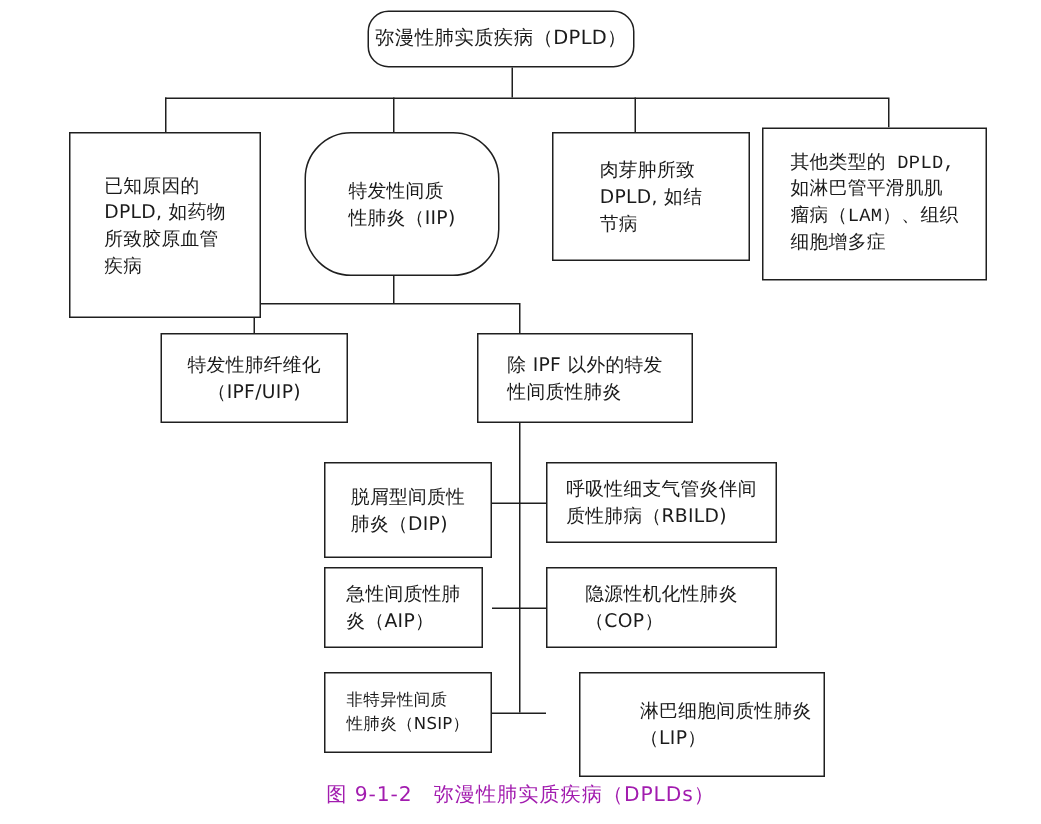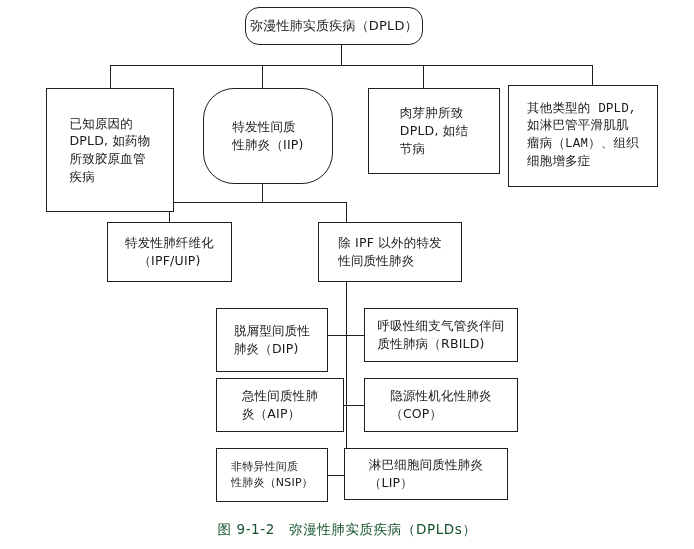--- a/index.html
+++ b/index.html
@@ -49,37 +49,37 @@
     z-index: 1;
   }
 
   .caption {
     position: absolute;
     left: 0;
     width: 694px;
     text-align: center;
     font-size: 13.5px;
     letter-spacing: 0.6px;
-    color: #14532d;
+    color: #a21caf;
   }
 
   
   #n-root  { left: 245px; top: 7px;   width: 178px; height: 38px; font-size: 13px; border-radius: 14px; }
   #n-known { left: 46px;  top: 88px;  width: 128px; height: 124px; font-size: 12.5px; padding: 0 9px; }
   #n-iip   { left: 203px; top: 88px;  width: 130px; height: 96px; font-size: 12.5px; padding: 12px 8px; border-radius: 31px; }
   #n-gran  { left: 368px; top: 88px;  width: 132px; height: 86px; font-size: 12.5px; padding: 0 9px; }
   #n-other { left: 508px; top: 85px;  width: 150px; height: 102px; font-size: 12.5px; padding: 0 9px; font-family: Liberation Mono, monospace; }
   #n-ipf   { left: 107px; top: 222px; width: 125px; height: 60px; font-size: 12.5px; }
   #n-nonipf{ left: 274px; top: 222px; width: 144px; height: 60px; font-size: 12.5px; padding: 0 10px; margin-left: 44px; }
   #n-dip   { left: 216px; top: 308px; width: 112px; height: 64px; font-size: 12.5px; padding: 0 8px; }
   #n-rbild { left: 364px; top: 308px; width: 154px; height: 54px; font-size: 12.5px; padding: 0 8px; justify-content: center; }
-  #n-aip   { left: 216px; top: 378px; width: 128px; height: 54px; font-size: 12.5px; padding: 0 8px; }
+  #n-aip   { left: 216px; top: 378px; width: 106px; height: 54px; font-size: 12.5px; padding: 0 8px; }
   #n-cop   { left: 364px; top: 378px; width: 154px; height: 54px; font-size: 12.5px; padding: 16px 8px; }
   #n-nsip  { left: 216px; top: 448px; width: 112px; height: 54px; font-size: 11px; padding: 0 8px; }
-  #n-lip   { left: 344px; top: 448px; width: 164px; height: 52px; font-size: 12.5px; padding: 0 8px; }
+  #n-lip   { left: 386px; top: 448px; width: 164px; height: 70px; font-size: 12.5px; padding: 0 8px; justify-content: flex-end; }
 
   #cap { top: 521px; }
 </style>
 </head>
 <body>
 
 <div id="page">
 
   <div class="vline" style="left:341px; top:45px; height:20px;"></div>
   <div class="hline" style="left:110px; top:65px; width:482px;"></div>

